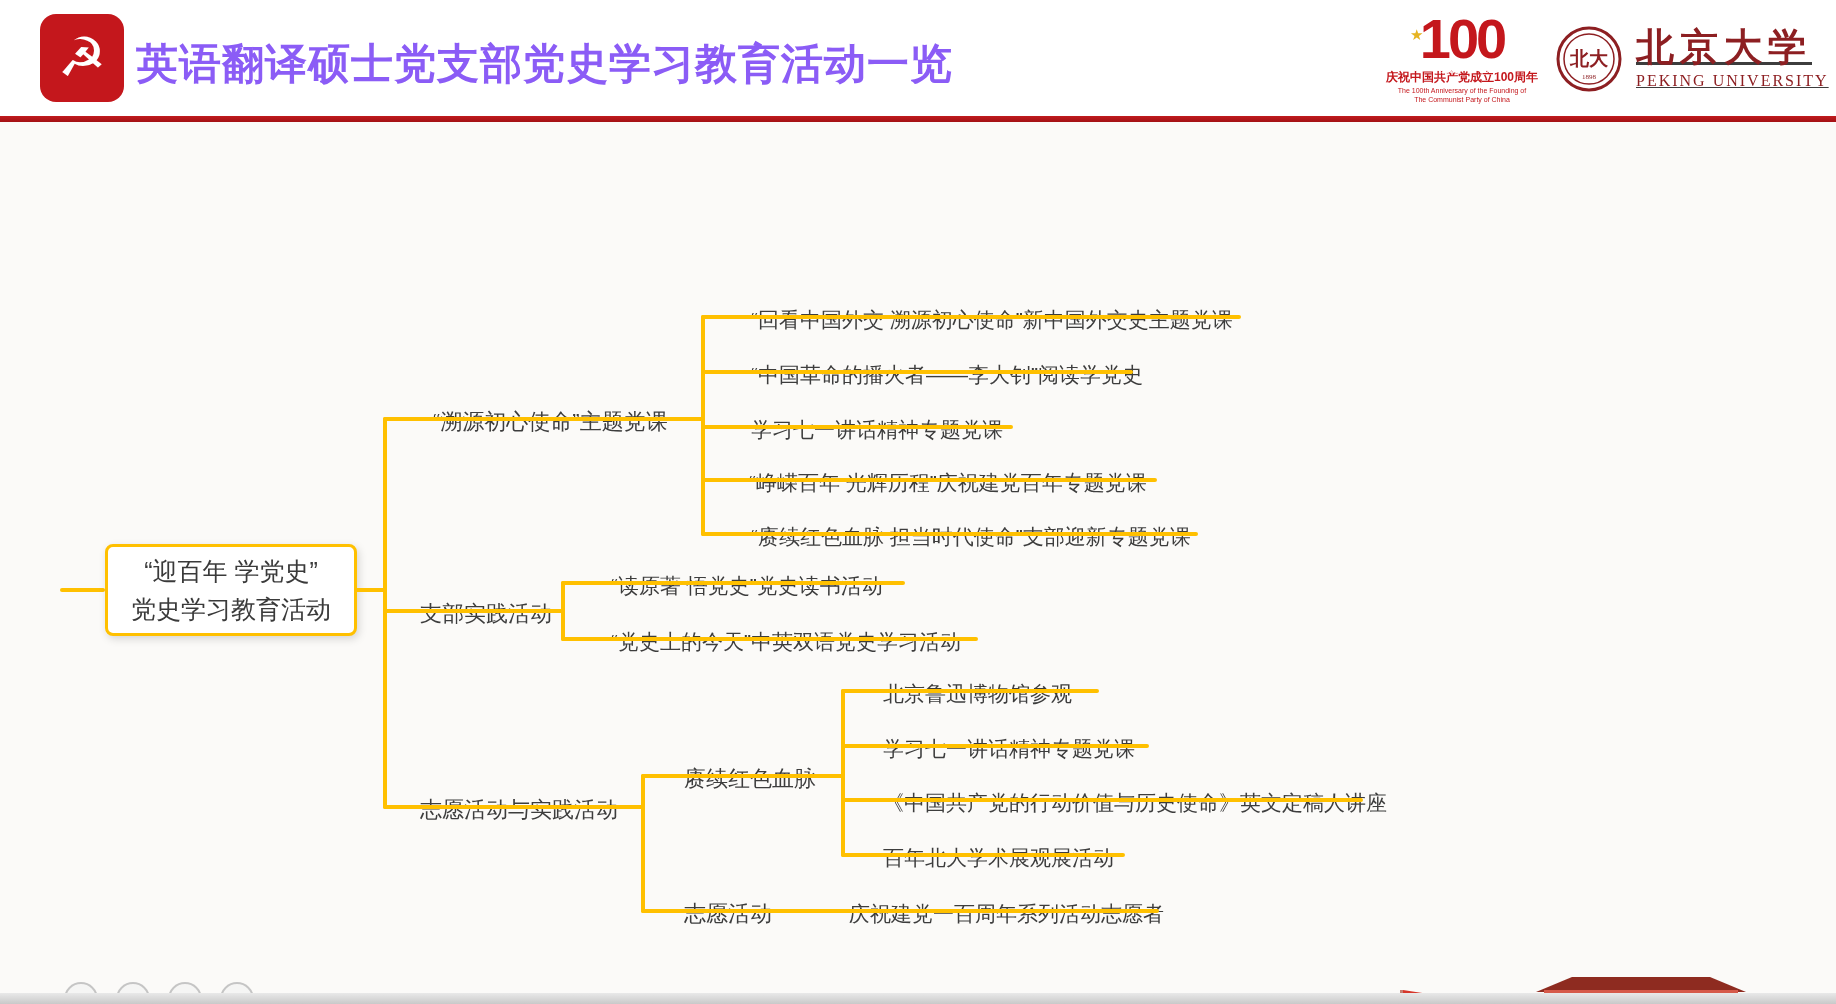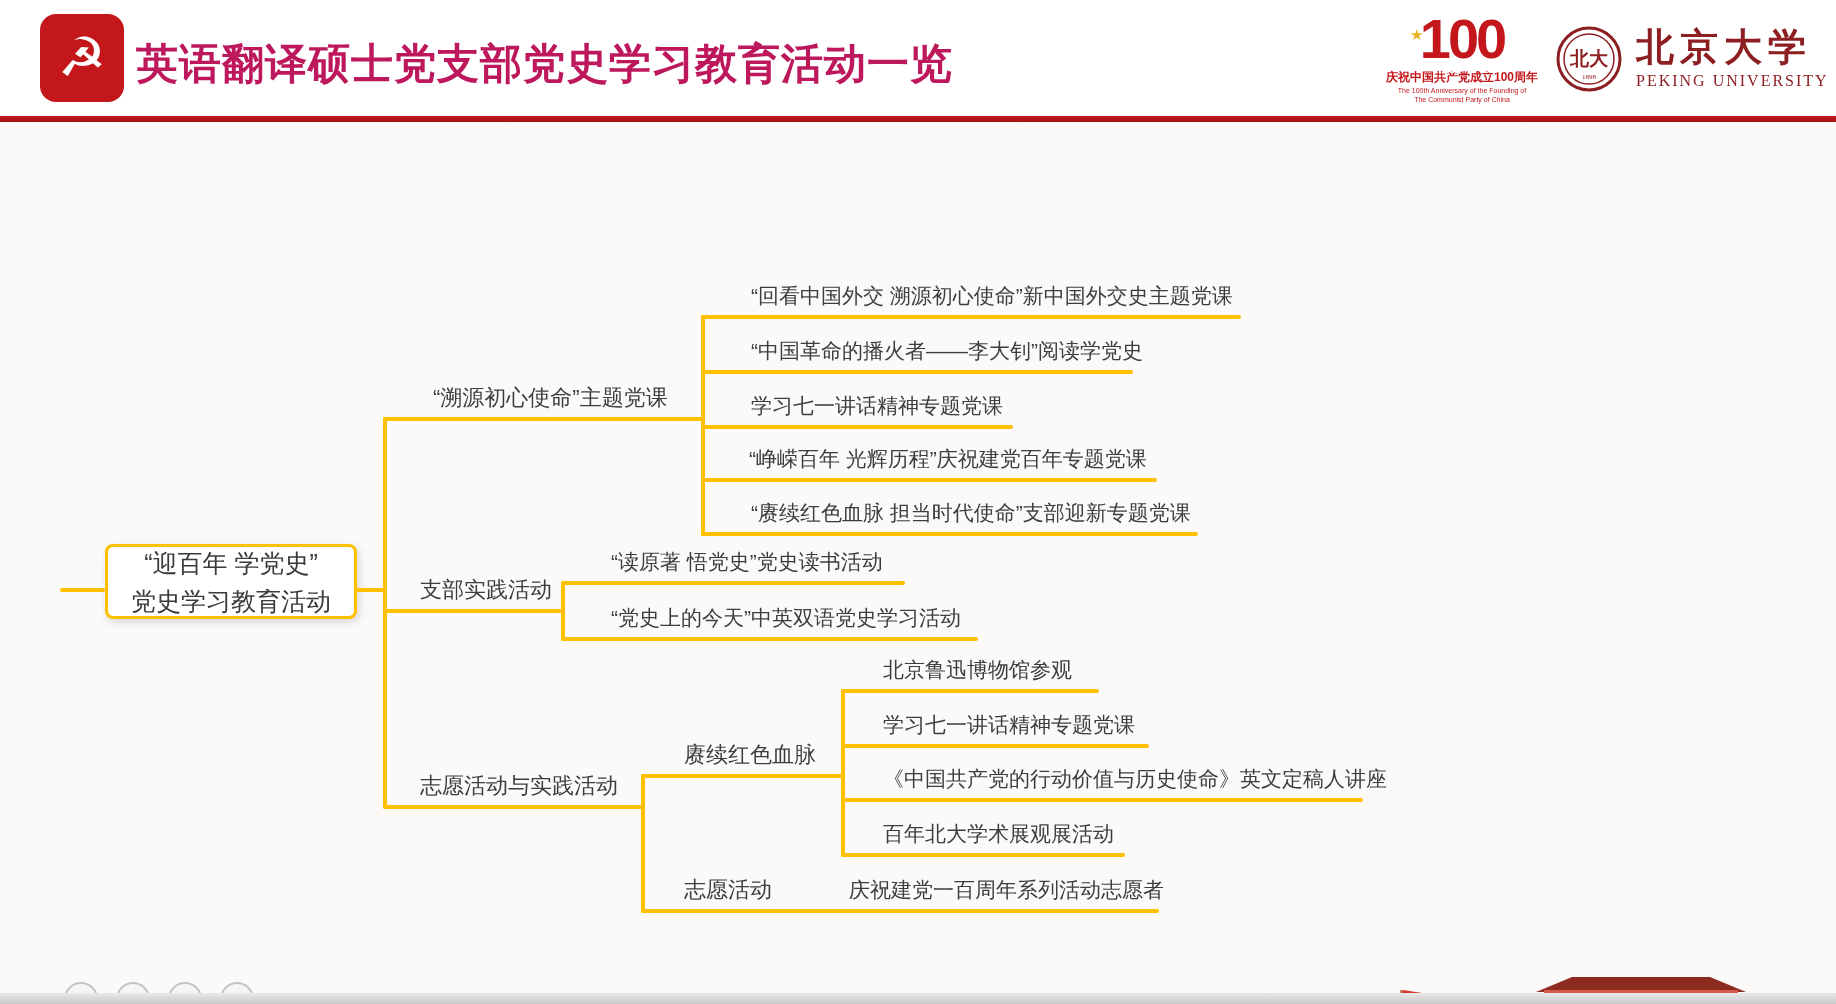--- a/index.html
+++ b/index.html
@@ -14,47 +14,47 @@
   .stage { position: absolute; inset: 0; }
 
   
   .header { position: absolute; left: 0; top: 0; width: 1836px; height: 116px; background: #fff; }
   .divider { position: absolute; left: 0; top: 116px; width: 1836px; height: 6px;
              background: linear-gradient(#c01a1d, #a31114); }
   .emblem { position: absolute; left: 40px; top: 14px; width: 84px; height: 88px;
             background: #c4171c; border-radius: 16px; display: flex; align-items: center; justify-content: center; }
   .emblem span { font-family: "DejaVu Sans", sans-serif; font-size: 54px; color: #fff; line-height: 1; }
   .title { position: absolute; left: 136px; top: 36px; font-size: 42px; font-weight: bold;
-           color: #be185d; letter-spacing: 1px; white-space: nowrap; }
+           color: #8b5cf6; letter-spacing: 1px; white-space: nowrap; }
 
   .logo100 { position: absolute; left: 1384px; top: 10px; width: 156px; text-align: center; }
   .logo100 .num { position: relative; font-size: 56px; font-weight: bold; color: #c4171c;
                   line-height: 58px; letter-spacing: -3px; }
   .logo100 .star { position: absolute; left: 26px; top: -4px; font-size: 15px; color: #e6b422;
                    font-family: "DejaVu Sans", sans-serif; }
   .logo100 .yr { position: absolute; top: 32px; font-size: 8px; color: #ffffff; letter-spacing: 0; font-weight: bold; }
   .logo100 .yr1 { left: 57px; } .logo100 .yr2 { left: 96px; }
   .logo100 .cap-cn { font-size: 12px; font-weight: bold; color: #c4171c; white-space: nowrap; margin-top: 1px; }
   .logo100 .cap-en { font-size: 7px; color: #c4171c; line-height: 9px; white-space: nowrap; }
 
   .pku-seal { position: absolute; left: 1556px; top: 26px; }
-  .pku-text { position: absolute; left: 1636px; top: 24px; font-family: "Liberation Serif", "DejaVu Serif", serif; }
+  .pku-text { position: absolute; left: 1636px; top: 24px; font-family: "Liberation Serif", "DejaVu Serif", serif; text-decoration: underline; }
   .pku-cn { font-size: 38px; font-weight: bold; color: #8d1f22; letter-spacing: 6px; line-height: 46px; white-space: nowrap; }
   .pku-en { font-size: 16px; color: #8d1f22; letter-spacing: 2px; line-height: 22px; white-space: nowrap; }
 
   
   .main { position: absolute; left: 0; top: 122px; width: 1836px; height: 882px; background: #fbfaf8; }
 
   .hline { position: absolute; height: 4px; background: #FFC000; border-radius: 2px; }
   .vline { position: absolute; width: 4px; background: #FFC000; border-radius: 2px; }
 
-  .node { position: absolute; font-size: 21px; line-height: 28px; color: #3d3d3d; white-space: nowrap; }
+  .node { position: absolute; font-size: 21px; line-height: 28px; color: #3d3d3d; white-space: nowrap; margin-top: 24px; }
   .blabel { font-size: 22px; }
 
-  .rootbox { position: absolute; left: 105px; top: 422px; width: 252px; height: 75px;
+  .rootbox { position: absolute; left: 105px; top: 422px; width: 252px; height: 92px;
              background: #ffffff; border: 3px solid #FFC000; border-radius: 8px;
              box-shadow: 2px 3px 8px rgba(0,0,0,0.15);
              display: flex; flex-direction: column; align-items: center; justify-content: center;
              font-size: 25px; line-height: 38px; color: #3a3a3a; white-space: nowrap; }
 
   
   .bottombar { position: absolute; left: 0; bottom: 0; width: 1836px; height: 11px;
                background: linear-gradient(#e9e9e9, #c9c9c9); }
   .ghostbtn { position: absolute; width: 34px; height: 34px; border-radius: 50%;
               border: 2px solid rgba(140,140,140,0.45); background: rgba(242,242,242,0.6);

